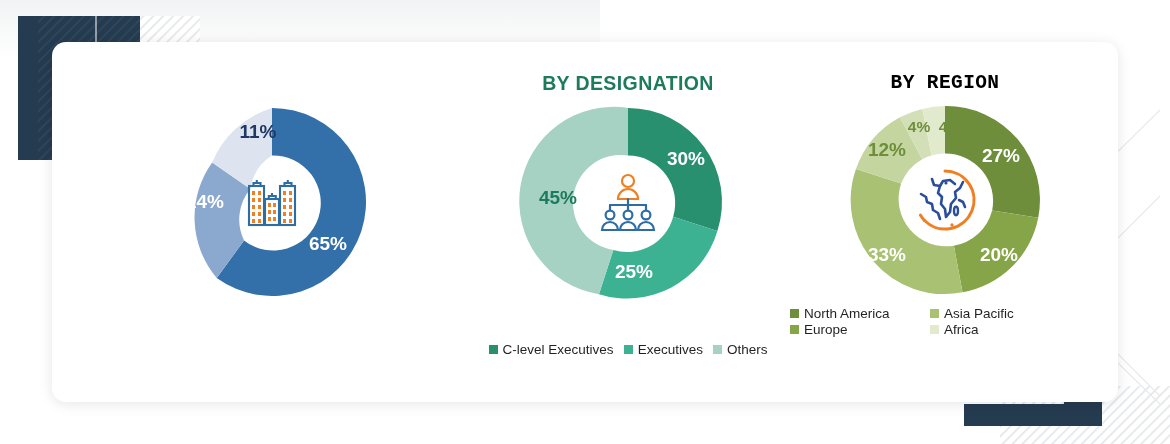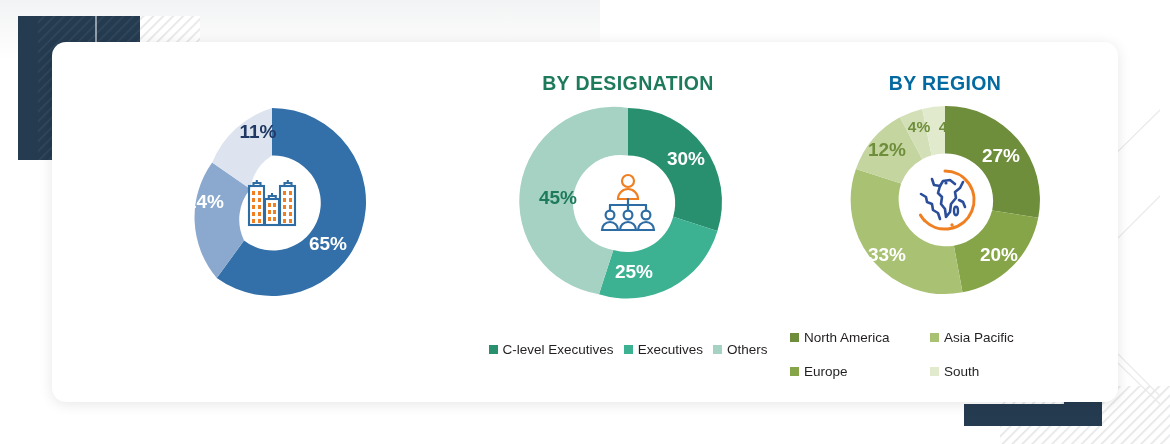--- a/index.html
+++ b/index.html
@@ -51,21 +51,21 @@
     top: 30px;
     left: 0;
     width: 100%;
     text-align: center;
     font-size: 19.5px;
     font-weight: bold;
     letter-spacing: 0.4px;
   }
   #title-company { color: #1F5FA8; }
   #title-design  { color: #1E7A5C; }
-  #title-region  { color: #0369a1; }
+  #title-region  { color: #000000; font-family: Liberation Mono, monospace; }
 
   
   .donut-wrap {
     position: absolute;
     left: 50%;
     transform: translateX(-50%);
   }
   #donut-company { top: 58px; width: 204px; height: 204px; }
   #donut-design  { top: 58px; width: 204px; height: 204px; }
   #donut-region  { top: 56px; width: 204px; height: 204px; }
@@ -113,24 +113,23 @@
     display: inline-block;
   }
 
   #legend-region {
     position: absolute;
     top: 264px;
     left: 18px;
     width: 310px;
     display: grid;
     grid-template-columns: 140px 170px;
-    row-gap: 19px;
+    row-gap: 1px;
     font-size: 13.5px;
     color: #231f20;
-    margin-top: 24px;
   }
   #legend-region .legend-item { gap: 5px; }
 </style>
 </head>
 <body>
 
 <svg id="bg-decor" viewBox="0 0 1170 444" xmlns="http://www.w3.org/2000/svg">
   <defs>
     <pattern id="hatchLight" width="7" height="7" patternTransform="rotate(45)" patternUnits="userSpaceOnUse">
       <rect width="7" height="7" fill="#ffffff"></rect>
@@ -337,18 +336,18 @@
       <div class="legend-item">
         <span class="legend-swatch" style="background:#A8C172"></span>
         <span>Asia Pacific</span>
       </div>
       <div class="legend-item">
         <span class="legend-swatch" style="background:#86A548"></span>
         <span>Europe</span>
       </div>
       <div class="legend-item">
         <span class="legend-swatch" style="background:#E2EACE"></span>
-        <span>South</span>
+        <span>Africa</span>
       </div>
     </div>
   </div>
 
 </div>
 
 </body></html>

